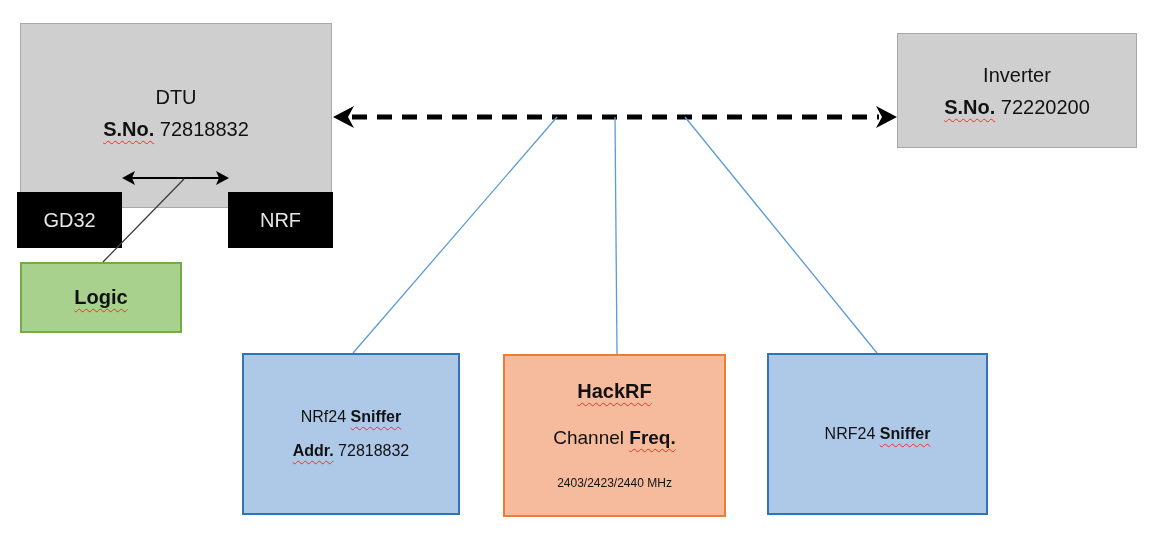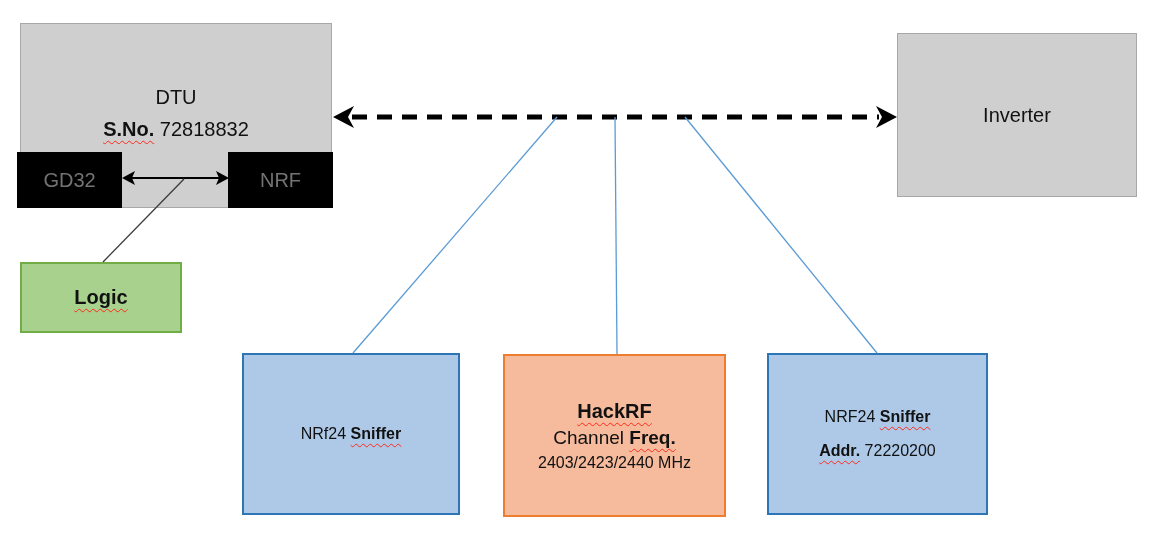--- a/index.html
+++ b/index.html
@@ -26,51 +26,53 @@
     text-align: center;
   }
   .gray-box {
     background: var(--box-gray-fill);
     border: 1px solid var(--box-gray-border);
     font-size: 20px;
     line-height: 32px;
   }
   .black-box {
     background: var(--black-fill);
-    color: #737373;
+    color: #e5e5e5;
     font-size: 20px;
+    margin-top: 40px;
   }
   .green-box {
     background: var(--green-fill);
     border: 2px solid var(--green-border);
     font-size: 20px;
   }
   .blue-box {
     background: var(--blue-fill);
     border: 2px solid var(--blue-border);
     font-size: 16px;
     line-height: 34px;
   }
   .orange-box {
     background: var(--orange-fill);
     border: 2px solid var(--orange-border);
     font-size: 20px;
     line-height: 30px;
+    gap: 20px;
   }
   .dtu-box      { left: 20px;  top: 23px;  width: 312px; height: 185px; padding-bottom: 6px; }
   .gd32-box     { left: 17px;  top: 152px; width: 105px; height: 56px; }
   .nrf-box      { left: 228px; top: 152px; width: 105px; height: 56px; }
   .logic-box    { left: 20px;  top: 262px; width: 162px; height: 71px; }
-  .inverter-box { left: 897px; top: 33px;  width: 240px; height: 164px; }
+  .inverter-box { left: 897px; top: 33px;  width: 240px; height: 115px; }
   .sniffer-left-box  { left: 242px; top: 353px; width: 218px; height: 162px; }
   .hackrf-box        { left: 503px; top: 354px; width: 223px; height: 163px; }
   .sniffer-right-box { left: 767px; top: 353px; width: 221px; height: 162px; }
 
   .sub-line  { font-size: 19px; line-height: 24px; }
-  .freq-line { font-size: 16px; line-height: 26px; }
+  .freq-line { font-size: 12px; line-height: 26px; }
 
   .misspell {
     text-decoration-line: underline;
     text-decoration-style: wavy;
     text-decoration-color: var(--spellcheck-red);
     text-decoration-thickness: 1px;
     text-underline-offset: 4px;
     text-decoration-skip-ink: none;
     font-weight: bold;
   }
@@ -125,48 +127,52 @@
   <div class="box black-box nrf-box">
     <span>NRF</span>
   </div>
 
   <div class="box green-box logic-box">
     <span class="misspell">Logic</span>
   </div>
 
   <div class="box gray-box inverter-box">
     <div>Inverter</div>
+    <div>
+      <span class="misspell">S.No.</span>
+      <span>72220200</span>
+    </div>
   </div>
 
   <div class="box blue-box sniffer-left-box">
     <div>
       <span>NRf24</span>
       <span class="misspell">Sniffer</span>
+    </div>
+    <div>
+      <span class="misspell">Addr.</span>
+      <span>72818832</span>
     </div>
   </div>
 
   <div class="box orange-box hackrf-box">
     <div>
       <span class="misspell">HackRF</span>
     </div>
     <div class="sub-line">
       <span>Channel</span>
       <span class="misspell">Freq.</span>
     </div>
     <div class="freq-line">2403/2423/2440 MHz</div>
   </div>
 
   <div class="box blue-box sniffer-right-box">
     <div>
       <span>NRF24</span>
       <span class="misspell">Sniffer</span>
-    </div>
-    <div>
-      <span class="misspell">Addr.</span>
-      <span>72220200</span>
     </div>
   </div>
 
   <svg class="overlay" viewBox="0 0 1157 543" xmlns="http://www.w3.org/2000/svg">
 
     <line class="dashed-link" x1="352" y1="117" x2="879" y2="117"></line>
     <polygon class="arrowhead" points="333,117 354,106 348,117 354,128"></polygon>
     <polygon class="arrowhead" points="897,117 876,106 882,117 876,128"></polygon>
 
     <line class="solid-link" x1="131" y1="178" x2="220" y2="178"></line>

